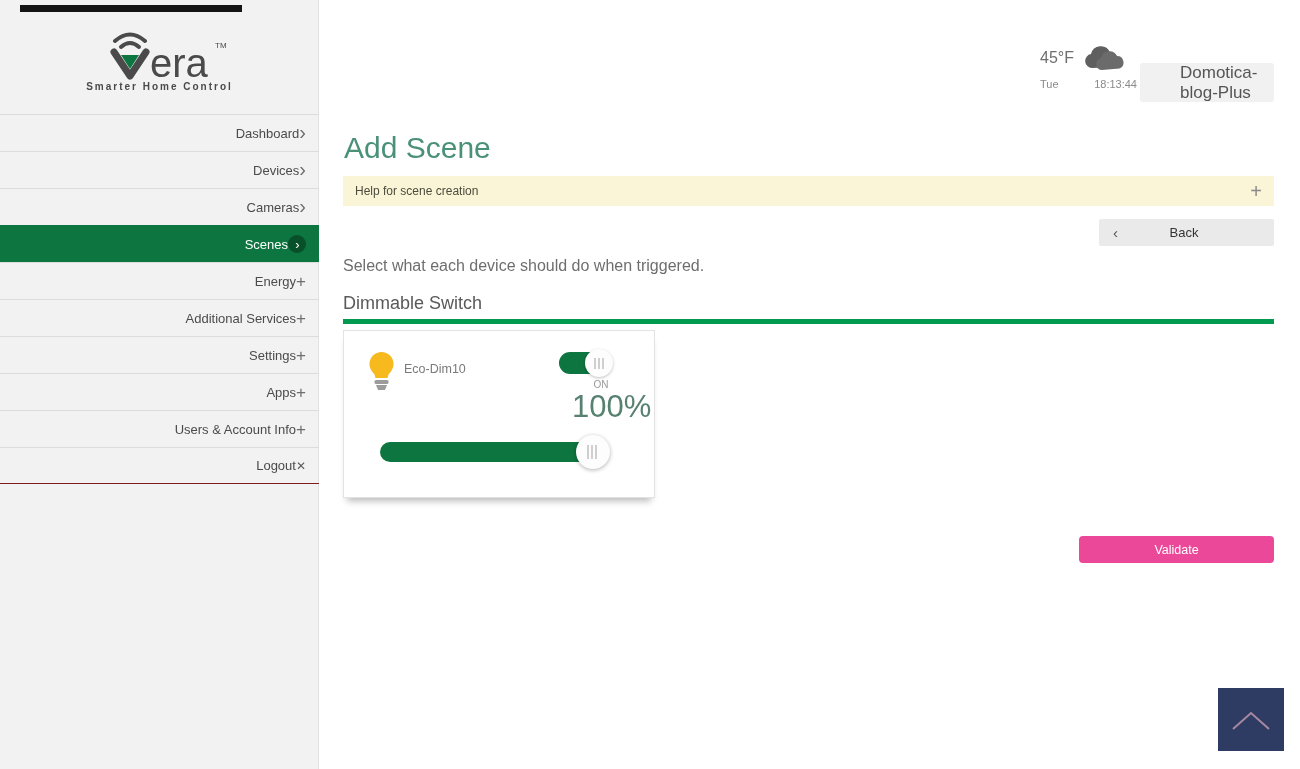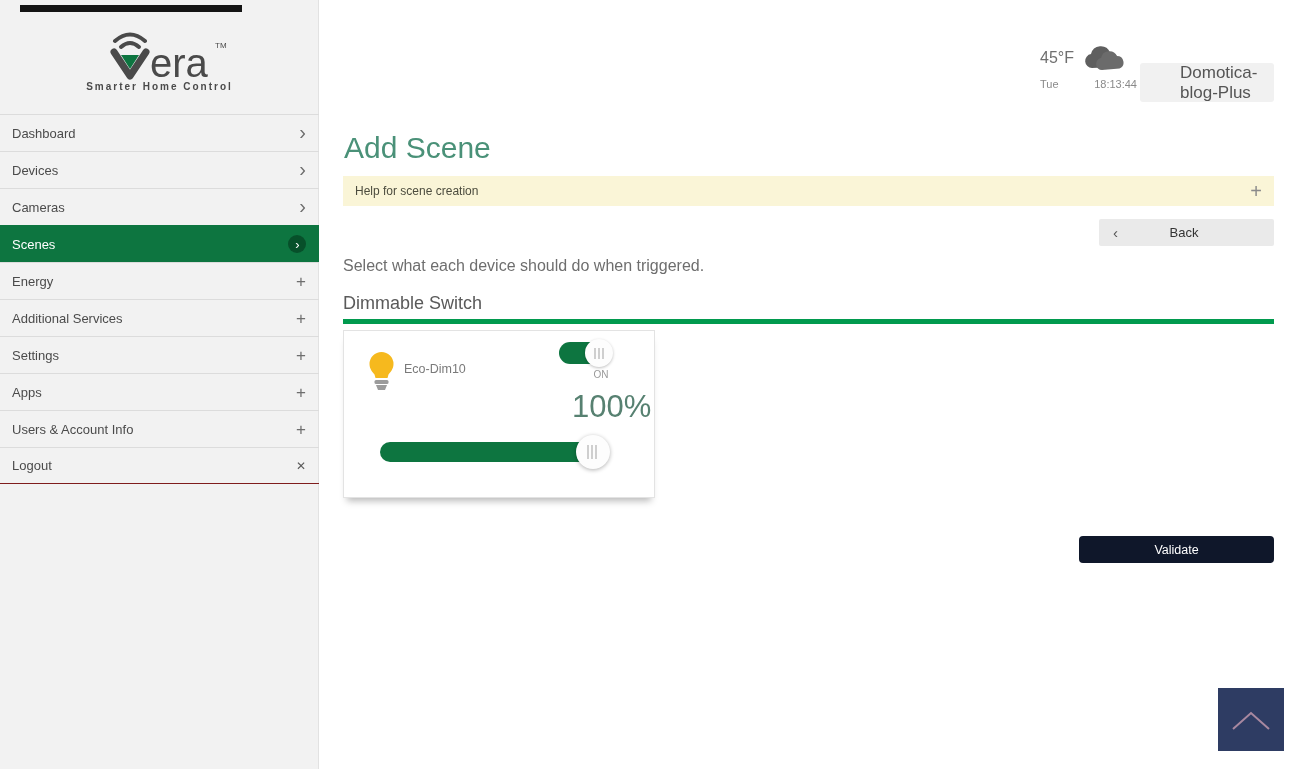--- a/index.html
+++ b/index.html
@@ -25,21 +25,21 @@
     font-size: 10px; letter-spacing: 2px; color: #4a4a4a; margin-top: 1px;
     font-weight: bold;
   }
   .menu { position: absolute; left: 0; top: 114px; width: 319px; list-style: none; }
   .menu-item {
     height: 37px; display: flex; align-items: center;
     padding: 0 13px 0 12px; border-top: 1px solid #dcdcdc;
     cursor: pointer; color: #4b4b4b; font-size: 13px;
   }
   .menu-item:last-child { border-bottom: 1px solid #7f1d1d; }
-  .menu-item .mi-label { flex: 1; }
+  .menu-item .mi-label { flex: 1; text-align: right; }
   .menu-item .mi-icon {
     color: #6e6e6e; font-size: 17px; line-height: 1; font-weight: normal;
   }
   .menu-item .mi-icon.chev { font-size: 20px; margin-top: -3px; }
   .menu-item .mi-icon.x { font-size: 12px; color: #5a5a5a; }
   .menu-item.active { background: #0d7540; border-top-color: #0d7540; color: #ffffff; }
   .menu-item.active .mi-badge {
     width: 18px; height: 18px; border-radius: 50%; background: #07502a;
     color: #fff; display: flex; align-items: center; justify-content: center;
     font-size: 13px; line-height: 1; padding-left: 1px;
@@ -95,21 +95,21 @@
   }
 
   
   .device-card {
     position: absolute; left: 343px; top: 330px; width: 312px; height: 168px;
     background: #fff; border: 1px solid #e3e3e3;
     box-shadow: 0 7px 7px -4px rgba(0,0,0,0.28);
   }
   .bulb { position: absolute; left: 24px; top: 20px; }
   .device-name { position: absolute; left: 60px; top: 31px; font-size: 12.5px; color: #7a7a7a; }
-  .toggle { position: absolute; left: 215px; top: 10px; width: 54px; height: 24px; cursor: pointer; padding-left: 24px; }
+  .toggle { position: absolute; left: 215px; top: 20px; width: 54px; height: 24px; cursor: pointer; padding-left: 24px; }
   .toggle-track {
     position: absolute; left: 0; top: 1px; width: 44px; height: 22px;
     background: #0d7540; border-radius: 11px;
   }
   .toggle-knob {
     position: absolute; left: 26px; top: -2px; width: 28px; height: 28px;
     background: #fdfdfd; border-radius: 50%; box-shadow: 0 1px 3px rgba(0,0,0,0.25);
     display: flex; align-items: center; justify-content: center;
   }
   .grip {
@@ -131,21 +131,21 @@
   .slider-knob {
     position: absolute; left: 196px; top: 0; width: 34px; height: 34px;
     background: #fdfdfd; border-radius: 50%; box-shadow: 0 1px 4px rgba(0,0,0,0.3);
     display: flex; align-items: center; justify-content: center;
   }
   .slider-knob .grip { width: 12px; height: 14px; }
 
   
   .validate-btn {
     position: absolute; left: 1079px; top: 536px; width: 195px; height: 27px;
-    background: #0f172a; color: #fff; border: none; border-radius: 4px;
+    background: #ec4899; color: #fff; border: none; border-radius: 4px;
     font-size: 12.5px; cursor: pointer; font-family: "Liberation Sans", sans-serif;
   }
   .scrolltop-btn {
     position: absolute; left: 1218px; top: 688px; width: 66px; height: 63px;
     background: #2e3c63; border: none; cursor: pointer;
     display: flex; align-items: center; justify-content: center;
   }
 </style>
 </head>
 <body>

